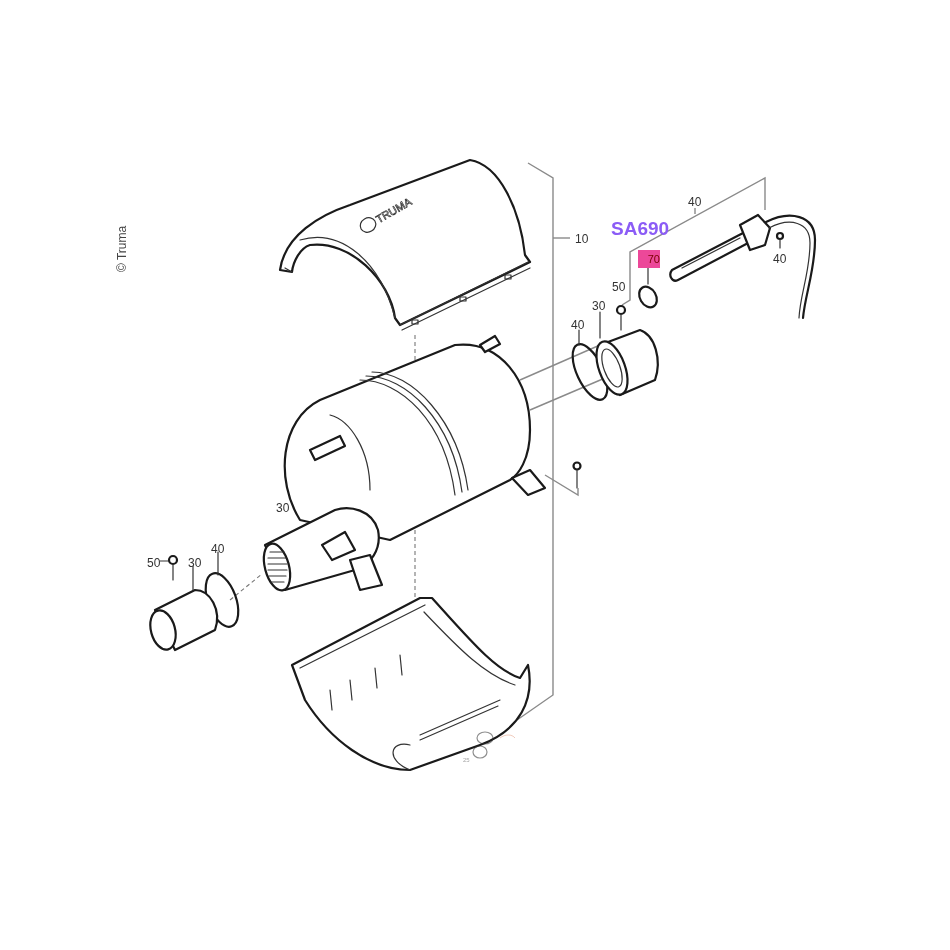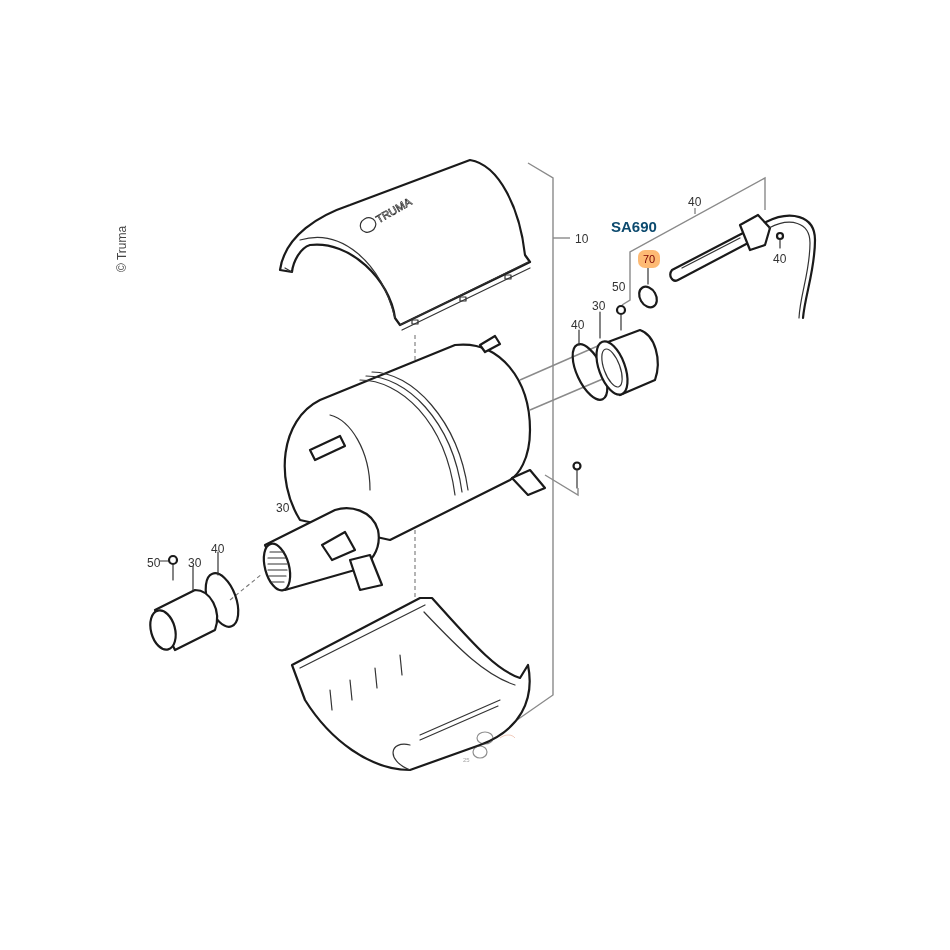--- a/index.html
+++ b/index.html
@@ -5,22 +5,22 @@
   html, body { margin: 0; padding: 0; background: #ffffff; }
   body { width: 950px; height: 950px; position: relative; overflow: hidden; font-family: "Liberation Sans", sans-serif; }
   #diagram { position: absolute; left: 0; top: 0; width: 950px; height: 950px; }
   .ln { fill: none; stroke: #1a1a1a; stroke-width: 2.2; stroke-linecap: round; stroke-linejoin: round; }
   .ln-thin { fill: none; stroke: #333; stroke-width: 1.2; stroke-linecap: round; stroke-linejoin: round; }
   .ln-gray { fill: none; stroke: #8a8a8a; stroke-width: 1.4; }
   .ln-dash { fill: none; stroke: #777; stroke-width: 1.1; stroke-dasharray: 4 3; }
   .fill-w { fill: #ffffff; }
   .lbl { position: absolute; font-size: 12px; color: #333; line-height: 1; white-space: nowrap; }
   .copyright { position: absolute; left: 115px; top: 272px; transform: rotate(-90deg); transform-origin: left top; font-size: 12px; color: #444; white-space: nowrap; }
-  .sa-label { position: absolute; left: 611px; top: 218px; font-size: 15px; font-weight: bold; color: #0c4a6e; }
-  .hl-box { position: absolute; left: 638px; top: 250px; width: 22px; height: 18px; background: #fdba74; color: #7a0000; font-size: 11px; text-align: center; line-height: 18px; border-radius: 7px; }
+  .sa-label { position: absolute; left: 611px; top: 218px; font-size: 19px; font-weight: bold; color: #8b5cf6; }
+  .hl-box { position: absolute; left: 638px; top: 250px; width: 22px; height: 18px; background: #ec4899; color: #7a0000; font-size: 11px; text-align: right; line-height: 18px; }
 </style>
 </head>
 <body>
 
 <svg id="diagram" viewBox="0 0 950 950" xmlns="http://www.w3.org/2000/svg">
 
   <g>
     <polyline class="ln-gray" points="528,163 553,178 553,695 517,720"></polyline>
     <line class="ln-gray" x1="553" y1="238" x2="570" y2="238"></line>
   </g>

